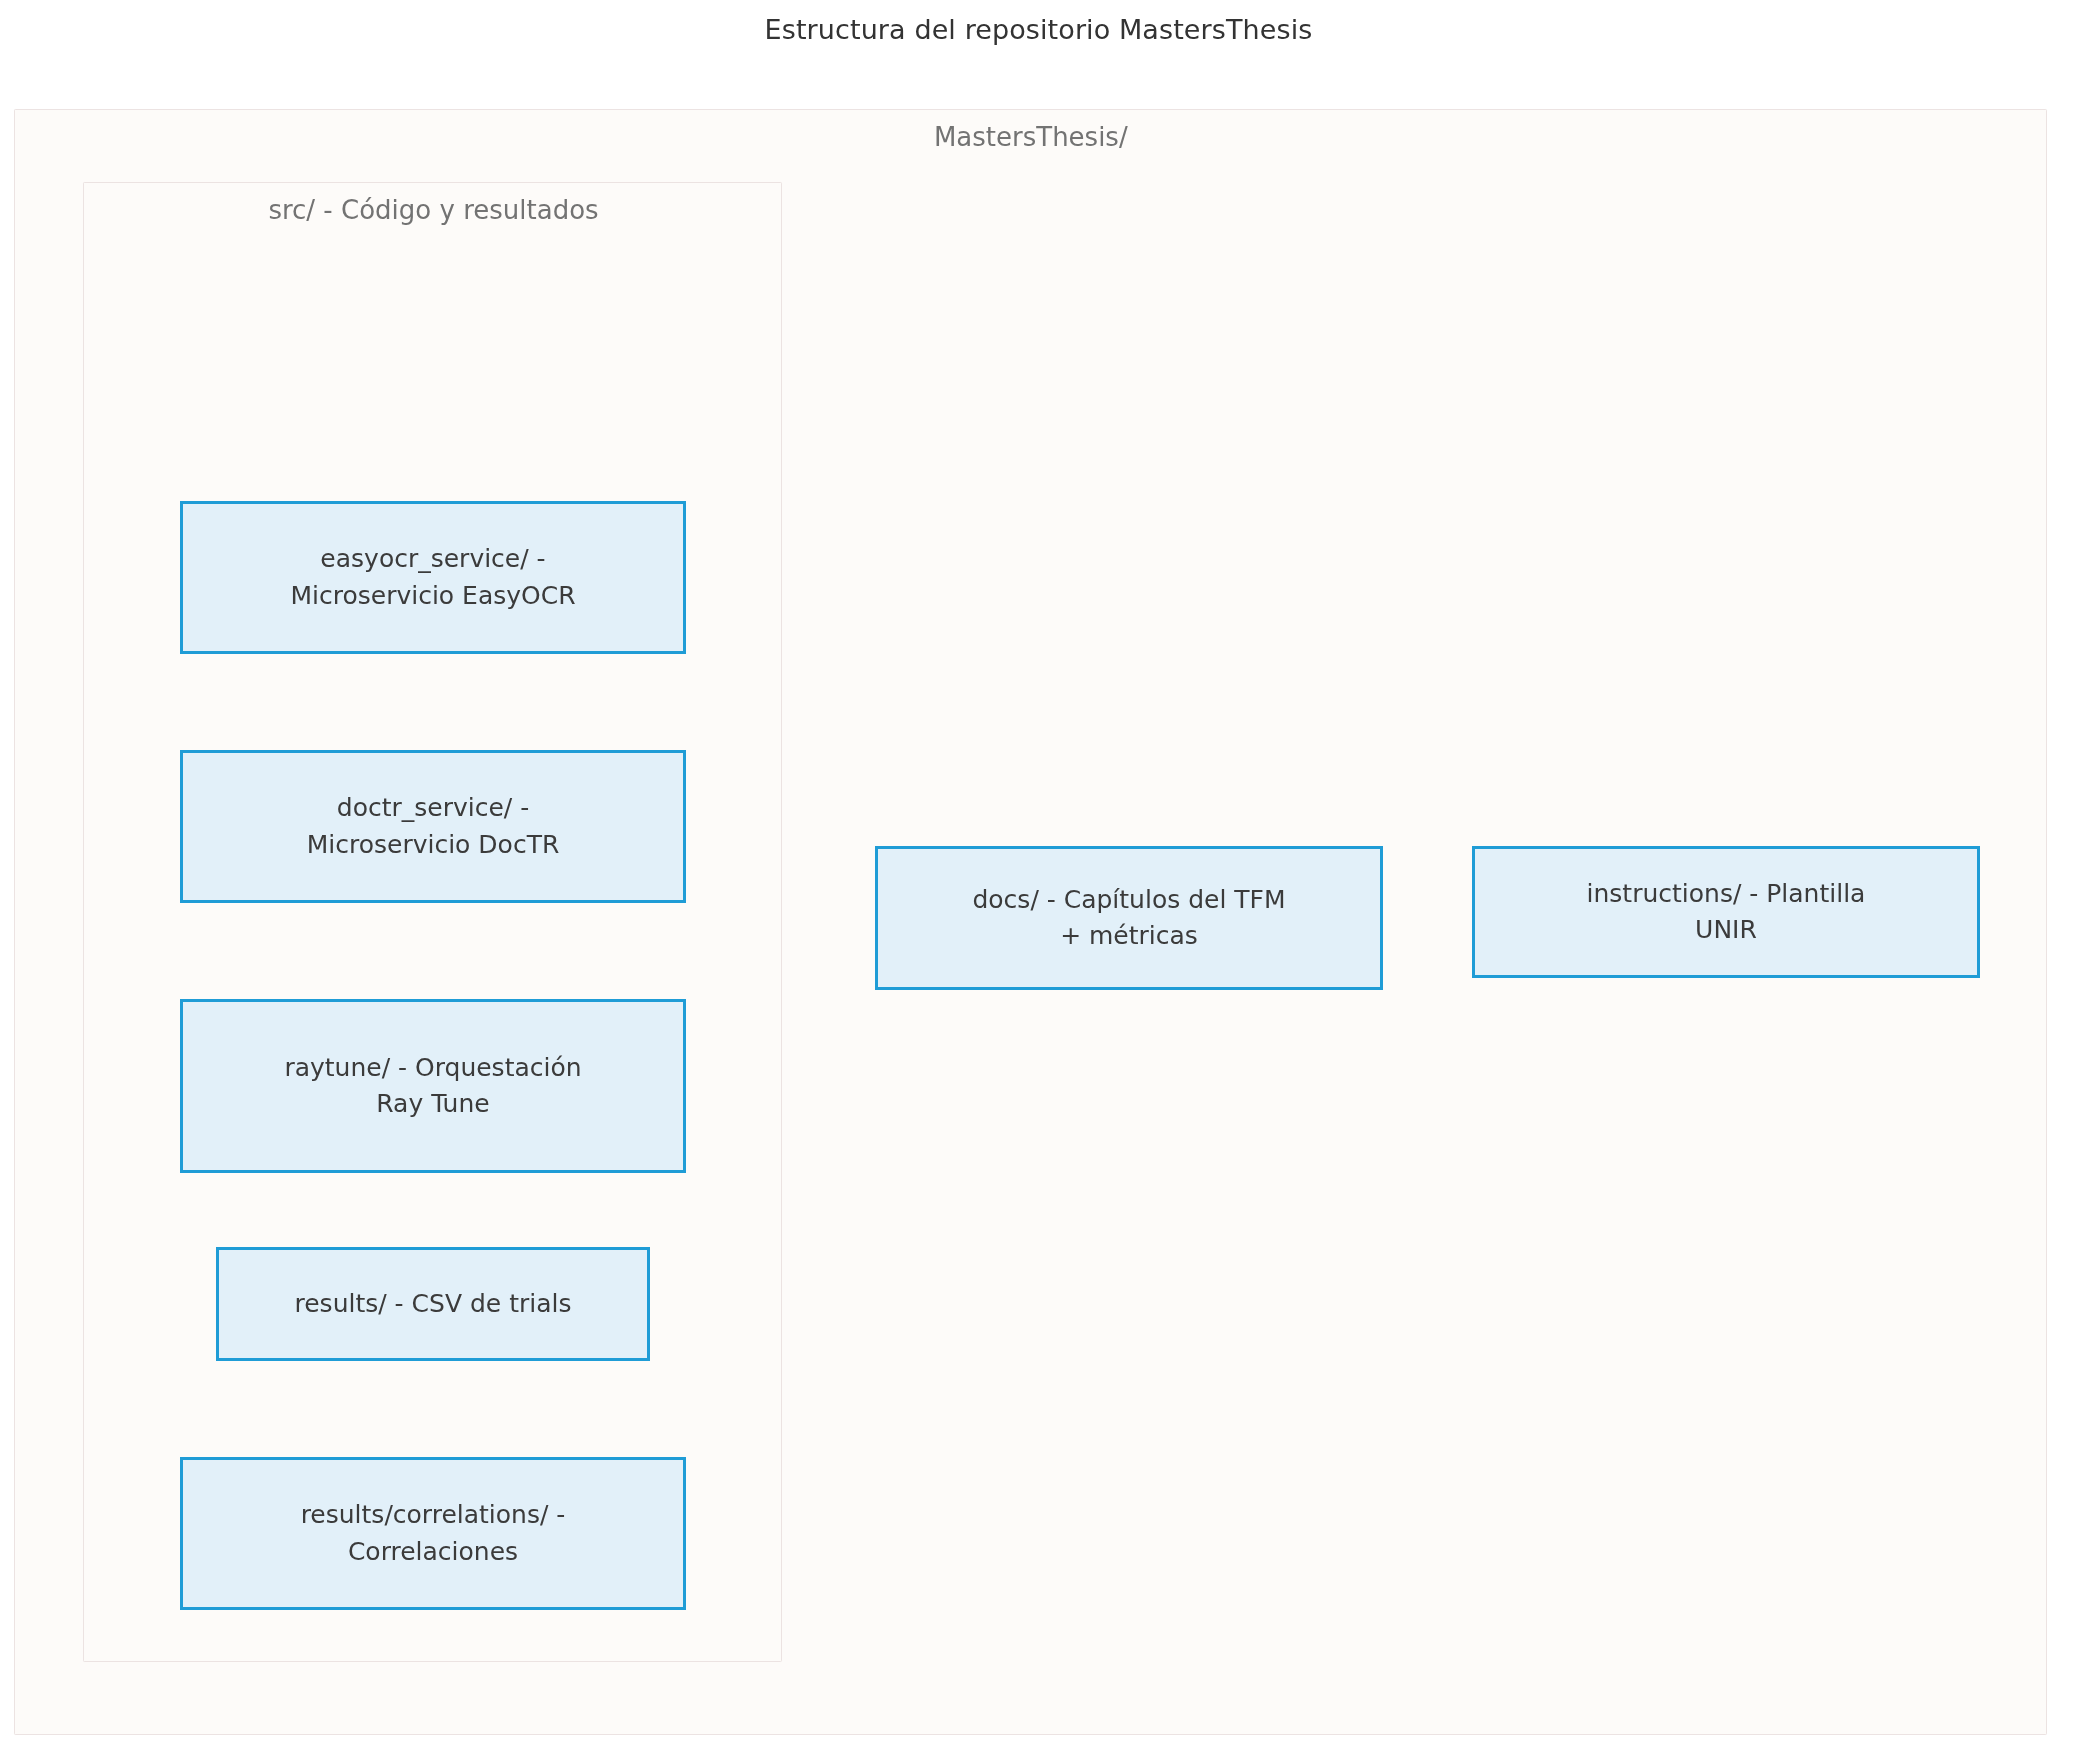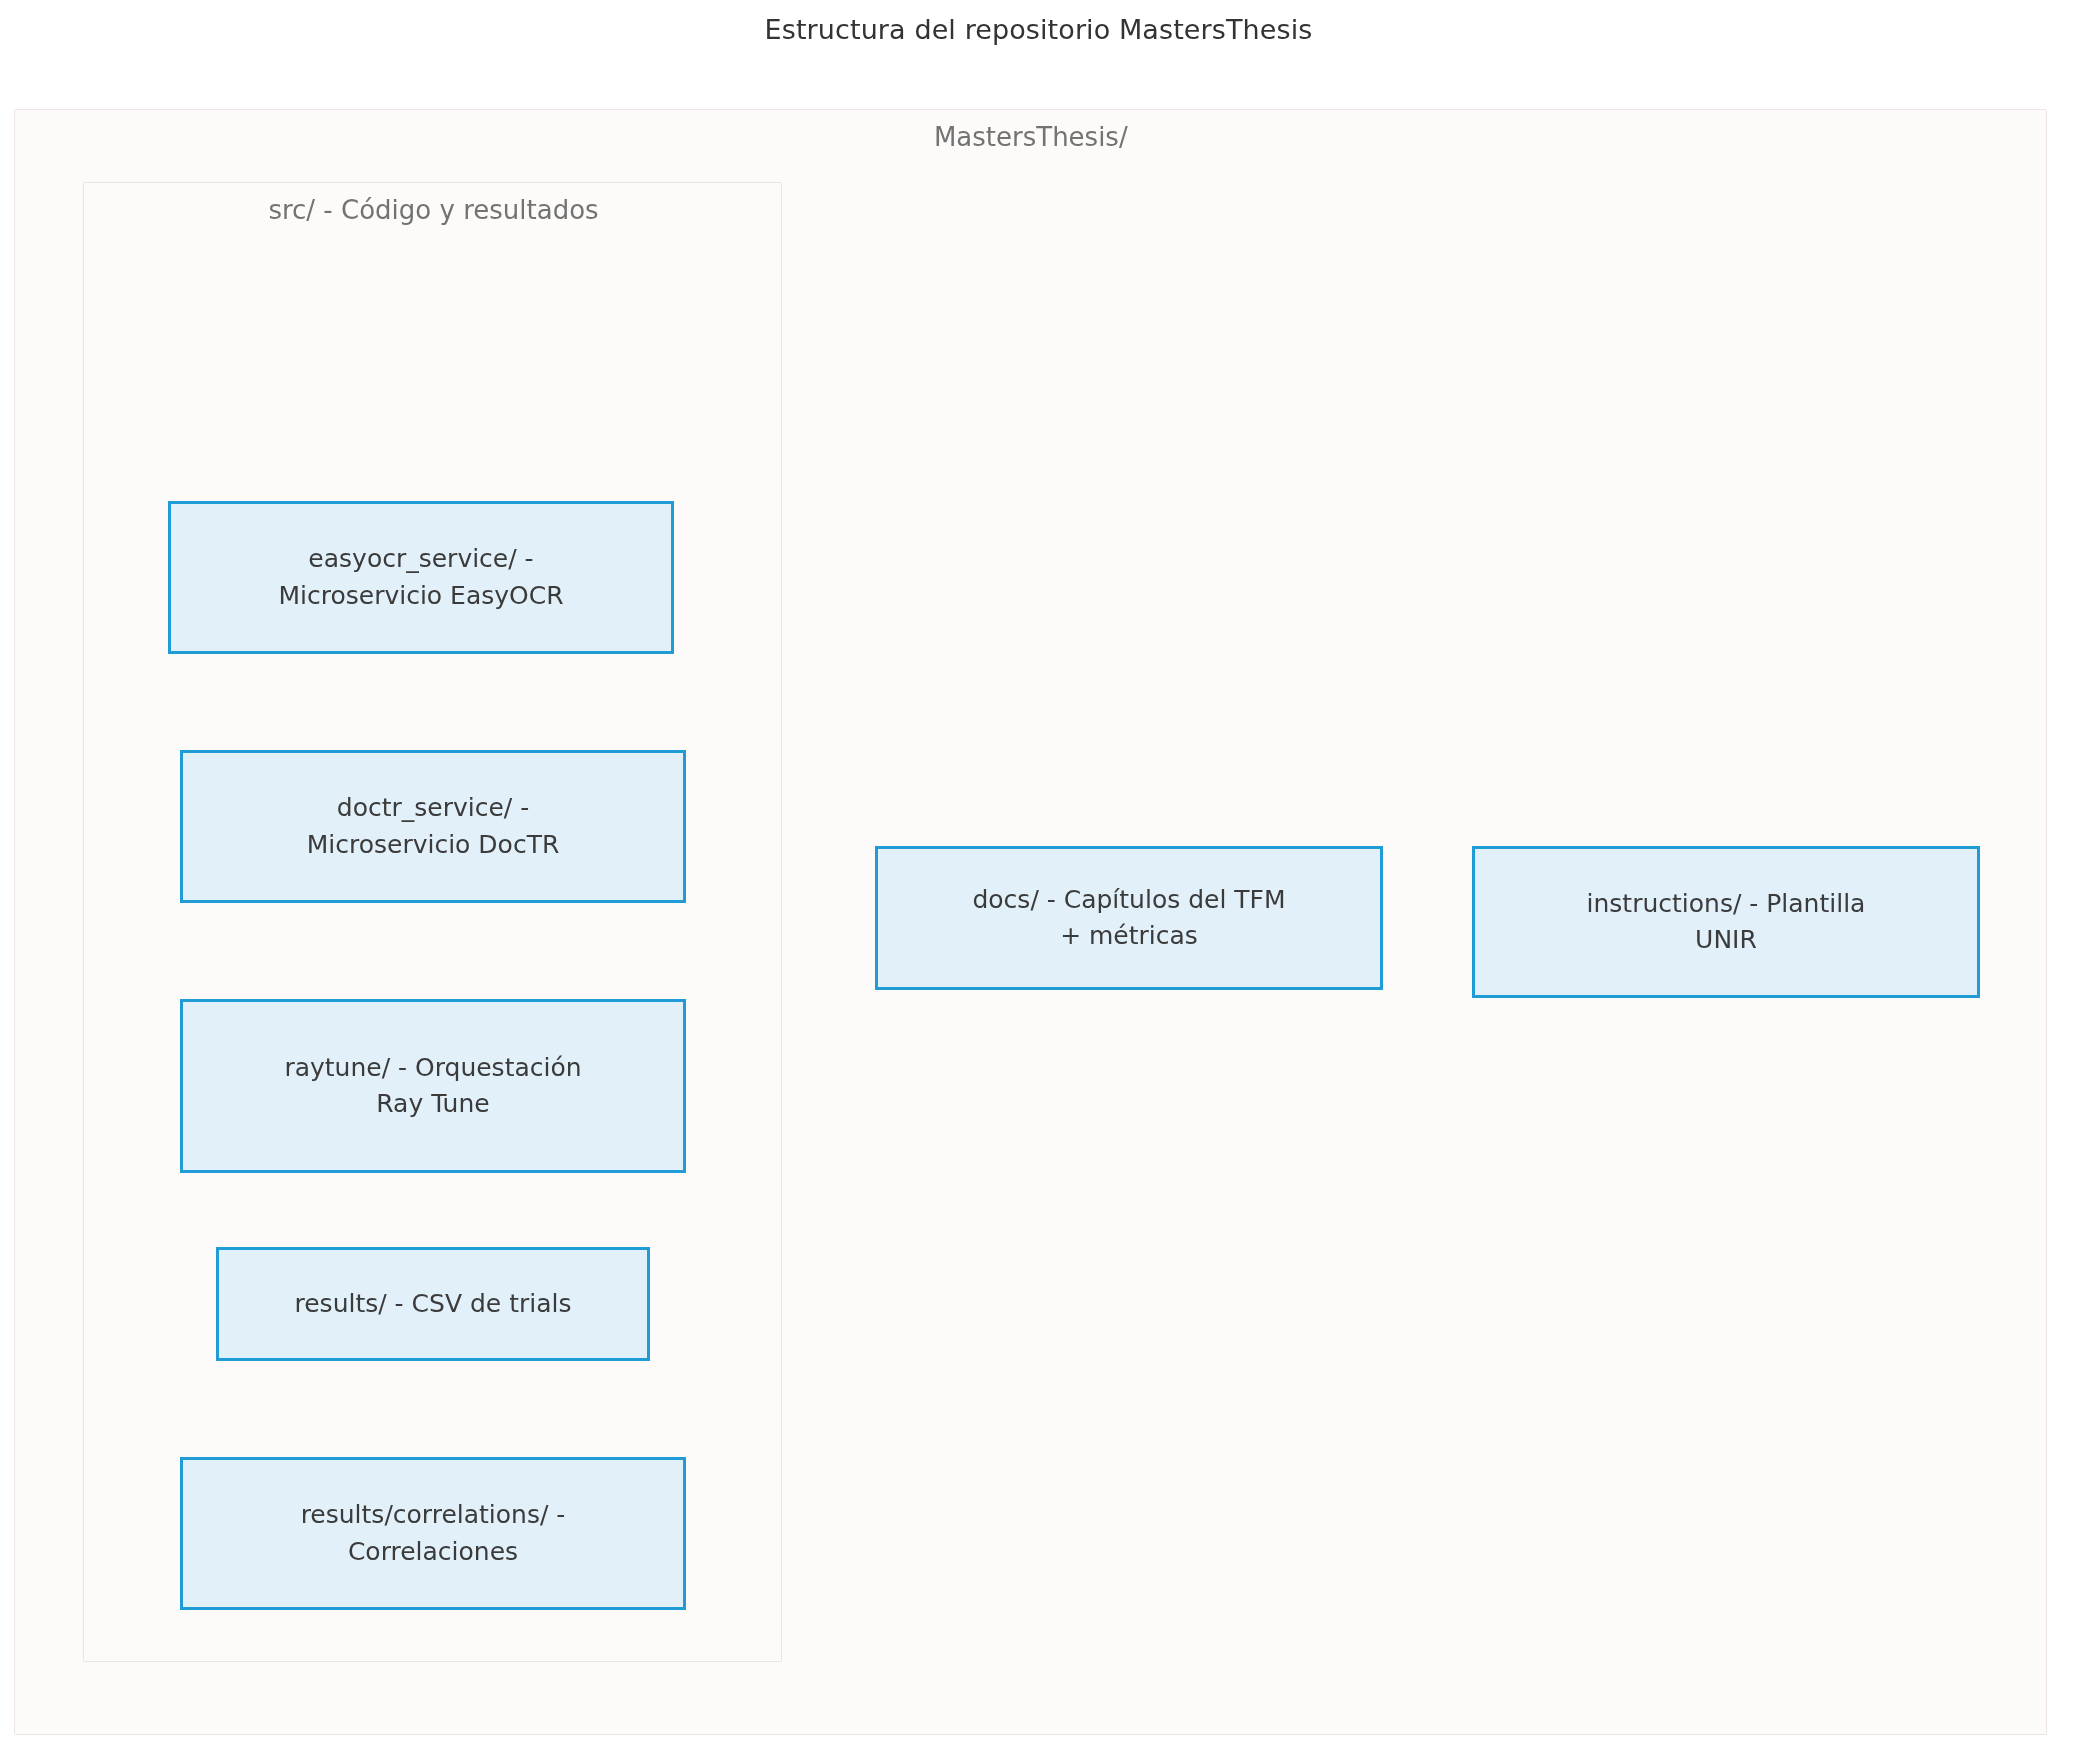--- a/index.html
+++ b/index.html
@@ -86,27 +86,27 @@
   .node-label {
     font-size: 25px;
     line-height: 1.45;
     color: #3b3b3b;
     text-align: center;
     white-space: pre-line;
     padding: 0 6.5px;
   }
 
   #node-paddle-ocr      { left: 180px;  top: 253px;  width: 506px; height: 153px; }
-  #node-easyocr-service { left: 168px;  top: 501px;  width: 506px; height: 153px; }
+  #node-easyocr-service { left: 180px;  top: 501px;  width: 506px; height: 153px; }
   #node-doctr-service   { left: 180px;  top: 750px; width: 506px; height: 153px; }
   #node-raytune         { left: 180px;  top: 999px; width: 506px; height: 174px; }
   #node-results         { left: 216px;  top: 1247px; width: 434px; height: 114px; }
   #node-results-corr    { left: 180px;  top: 1457px; width: 506px; height: 153px; }
   #node-docs            { left: 875px; top: 846px; width: 508px; height: 144px; }
-  #node-instructions    { left: 1472px; top: 846px; width: 508px; height: 152px; }
+  #node-instructions    { left: 1472px; top: 846px; width: 508px; height: 132px; }
 </style>
 </head>
 <body>
 
 <div id="diagram-root">
 
   <div class="diagram-title">Estructura del repositorio MastersThesis</div>
 
   <div class="cluster" id="cluster-root">
     <div class="cluster-label">MastersThesis/</div>

